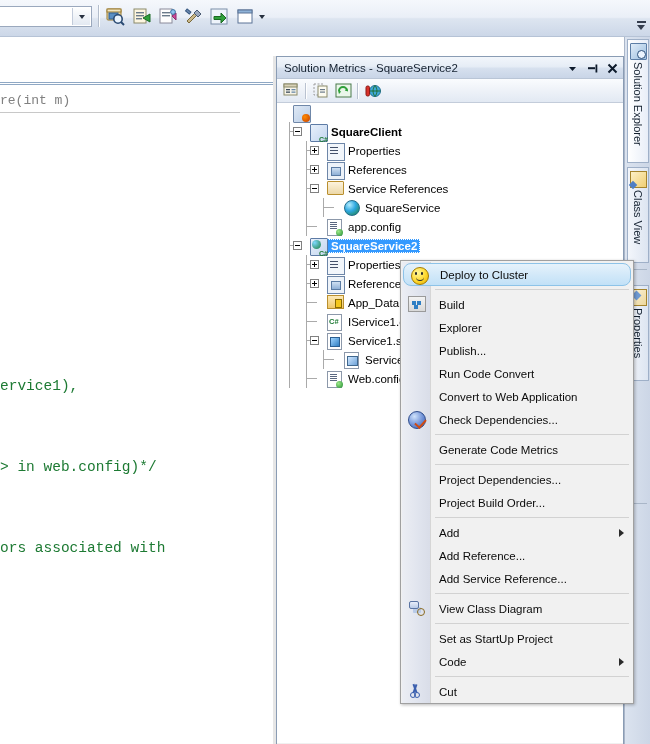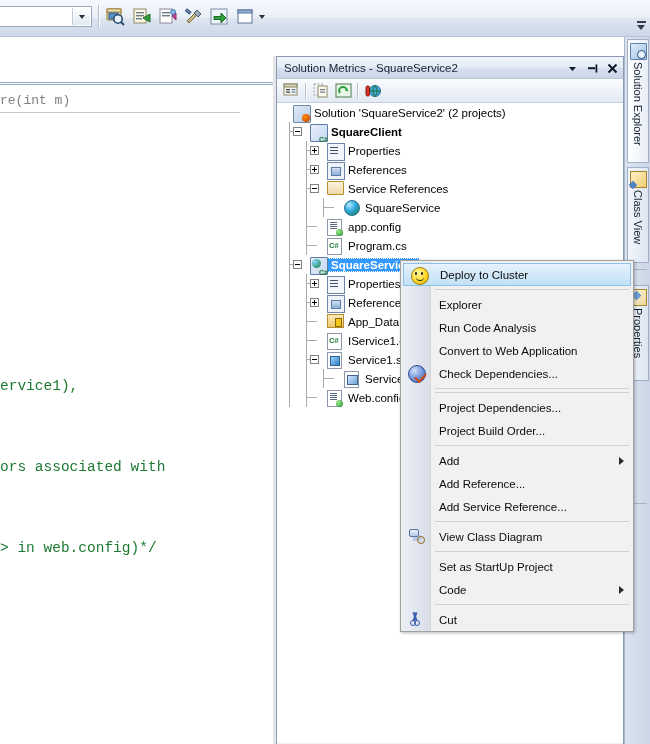--- a/index.html
+++ b/index.html
@@ -206,21 +206,21 @@
   .ctx-gutter-line {
     position:absolute; left: 29px; top:1px; bottom:0; width:1px; background:#d6d6d6;
   }
   .ctx-list { position: relative; z-index: 2; padding: 2px 0 0 0; }
   .ctx-item {
     position: relative; height: 23px; display: flex; align-items: center;
     font-size: 11.5px; color: #0b0b0b; padding-left: 38px; box-sizing: border-box;
   }
   .ctx-item.hl {
     background: linear-gradient(to bottom, #e6f2fb 0%, #d3e9f9 50%, #c2e1f7 100%);
-    border: 1px solid #8dc3e8; border-radius: 0;
+    border: 1px solid #8dc3e8; border-radius: 8px;
     margin: 0 2px; padding-left: 36px; height: 23px;
   }
   .ctx-sep { height: 1px; background: #d2d2d2; margin: 3px 4px 3px 34px; }
   .ctx-icon {
     position: absolute; left: 7px; top: 3px; width: 17px; height: 17px;
   }
   .ctx-arrow {
     position: absolute; right: 9px; top: 8px; width:0;height:0;
     border-top:4px solid transparent;border-bottom:4px solid transparent;
     border-left:5px solid #2a2a2a;
@@ -400,22 +400,22 @@
   </div>
 
   <div class="editor-area">
     <div class="editor-navbar">
       <div class="l1"></div>
         <div class="l2"></div>
     </div>
     <div class="editor-sigline">re(int m)</div>
     <div class="code-block">
       <div>ervice1),</div>
+      <div>&gt; in web.config)*/</div>
       <div>ors associated with</div>
-      <div>&gt; in web.config)*/</div>
     </div>
     <div class="editor-scroll-v"></div>
   </div>
 
   <div class="se-panel">
 
     <div class="se-title">
       <span class="se-title-text">Solution Metrics - SquareService2</span>
       <div class="se-title-btns">
         <div class="se-tb">
@@ -471,21 +471,20 @@
           <circle cx="10" cy="8" r="5.5" fill="#3fa8d8" stroke="#23708f"></circle>
           <path d="M4.6 8 h10.8 M10 2.6 c2.6 3 2.6 7.8 0 10.8 M10 2.6 c-2.6 3 -2.6 7.8 0 10.8" fill="none" stroke="#1d6b26" stroke-width="0.9"></path>
           <rect x="1" y="3" width="3.5" height="10" fill="#d8312a" stroke="#8a1a16" rx="1.5"></rect>
         </svg>
       </div>
     </div>
 
     <div class="se-tree" id="tree-host">
         <div class="trow">
           <div class="ico ico-sln" style="left: 16px; top: 2px;"></div>
-          <span class="tlabel" style="margin-left: 33px;">Solution 'SquareService2' (2 projects)</span>
         </div>
         <div class="trow bold">
           <div class="vline" style="left: 12px; top: 0px; height: 19px;"></div>
           <div class="hline" style="left: 12px; top: 9px; width: 11px;"></div>
           <div class="expander" style="left: 16px; top: 5px;"></div>
           <div class="ico ico-csproj" style="left: 33px; top: 2px;"></div>
           <span class="tlabel" style="margin-left: 50px;">SquareClient</span>
         </div>
         <div class="trow">
           <div class="vline" style="left: 12px; top: 0px; height: 19px;"></div>
@@ -518,27 +517,20 @@
           <div class="hline" style="left: 46px; top: 9px; width: 11px;"></div>
           <div class="ico ico-globe" style="left: 67px; top: 2px;"></div>
           <span class="tlabel" style="margin-left: 84px; text-align: right;">SquareService</span>
         </div>
         <div class="trow">
           <div class="vline" style="left: 12px; top: 0px; height: 19px;"></div>
           <div class="vline" style="left: 29px; top: 0px; height: 19px;"></div>
           <div class="hline" style="left: 29px; top: 9px; width: 11px;"></div>
           <div class="ico ico-config" style="left: 50px; top: 2px;"></div>
           <span class="tlabel" style="margin-left: 67px;">app.config</span>
-        </div>
-        <div class="trow">
-          <div class="vline" style="left: 12px; top: 0px; height: 19px;"></div>
-          <div class="vline" style="left: 29px; top: 0px; height: 19px;"></div>
-          <div class="hline" style="left: 29px; top: 9px; width: 11px;"></div>
-          <div class="ico ico-cs" style="left: 50px; top: 2px;"></div>
-          <span class="tlabel" style="margin-left: 67px;">Program.cs</span>
         </div>
         <div class="trow bold sel">
           <div class="vline" style="left: 12px; top: 0px; height: 19px;"></div>
           <div class="hline" style="left: 12px; top: 9px; width: 11px;"></div>
           <div class="expander" style="left: 16px; top: 5px;"></div>
           <div class="ico ico-wproj" style="left: 33px; top: 2px;"></div>
           <span class="tlabel" style="margin-left: 50px;">SquareService2</span>
         </div>
         <div class="trow">
           <div class="vline" style="left: 12px; top: 0px; height: 19px;"></div>
@@ -599,33 +591,43 @@
   <div class="ctx">
     <div class="ctx-gutter"></div>
     <div class="ctx-gutter-line"></div>
     <div class="ctx-list" id="ctx-host">
         <div class="ctx-item hl">
           <div class="ctx-icon ico-smiley"></div>
           <span>Deploy to Cluster</span>
         </div>
         <div class="ctx-sep"></div>
         <div class="ctx-item">
+          <div class="ctx-icon ico-build"></div>
+          <span>Build</span>
+        </div>
+        <div class="ctx-item">
           <span>Explorer</span>
         </div>
         <div class="ctx-item">
-          <span>Run Code Analysis</span>
+          <span>Publish...</span>
+        </div>
+        <div class="ctx-item">
+          <span>Run Code Convert</span>
         </div>
         <div class="ctx-item">
           <span>Convert to Web Application</span>
         </div>
         <div class="ctx-item">
           <div class="ctx-icon ico-access"></div>
           <span>Check Dependencies...</span>
         </div>
         <div class="ctx-sep"></div>
+        <div class="ctx-item">
+          <span>Generate Code Metrics</span>
+        </div>
         <div class="ctx-sep"></div>
         <div class="ctx-item">
           <span>Project Dependencies...</span>
         </div>
         <div class="ctx-item">
           <span>Project Build Order...</span>
         </div>
         <div class="ctx-sep"></div>
         <div class="ctx-item">
           <span>Add</span>

